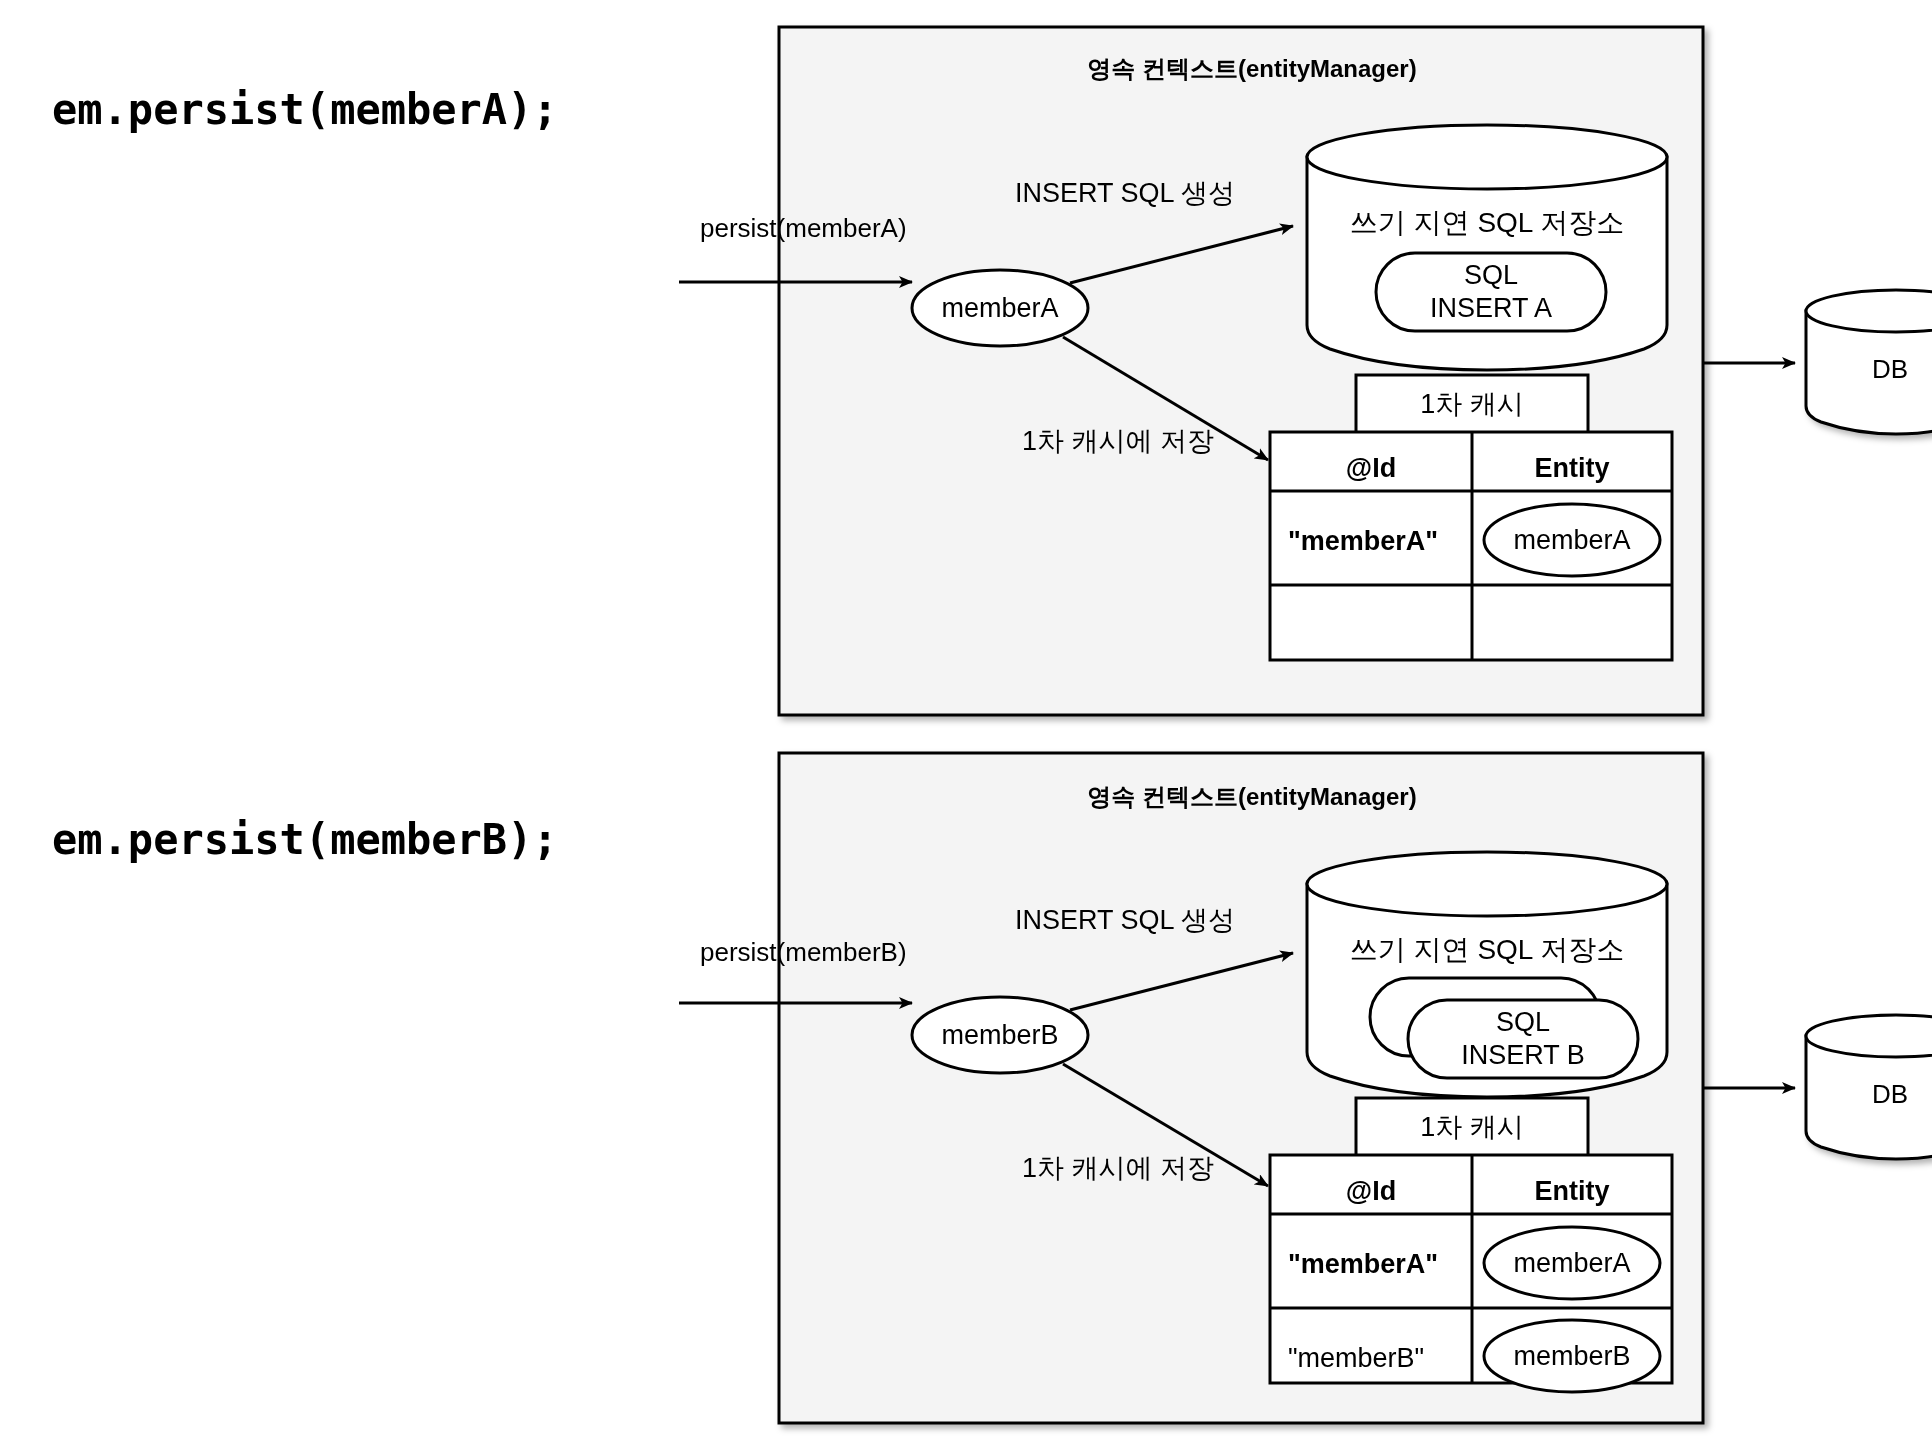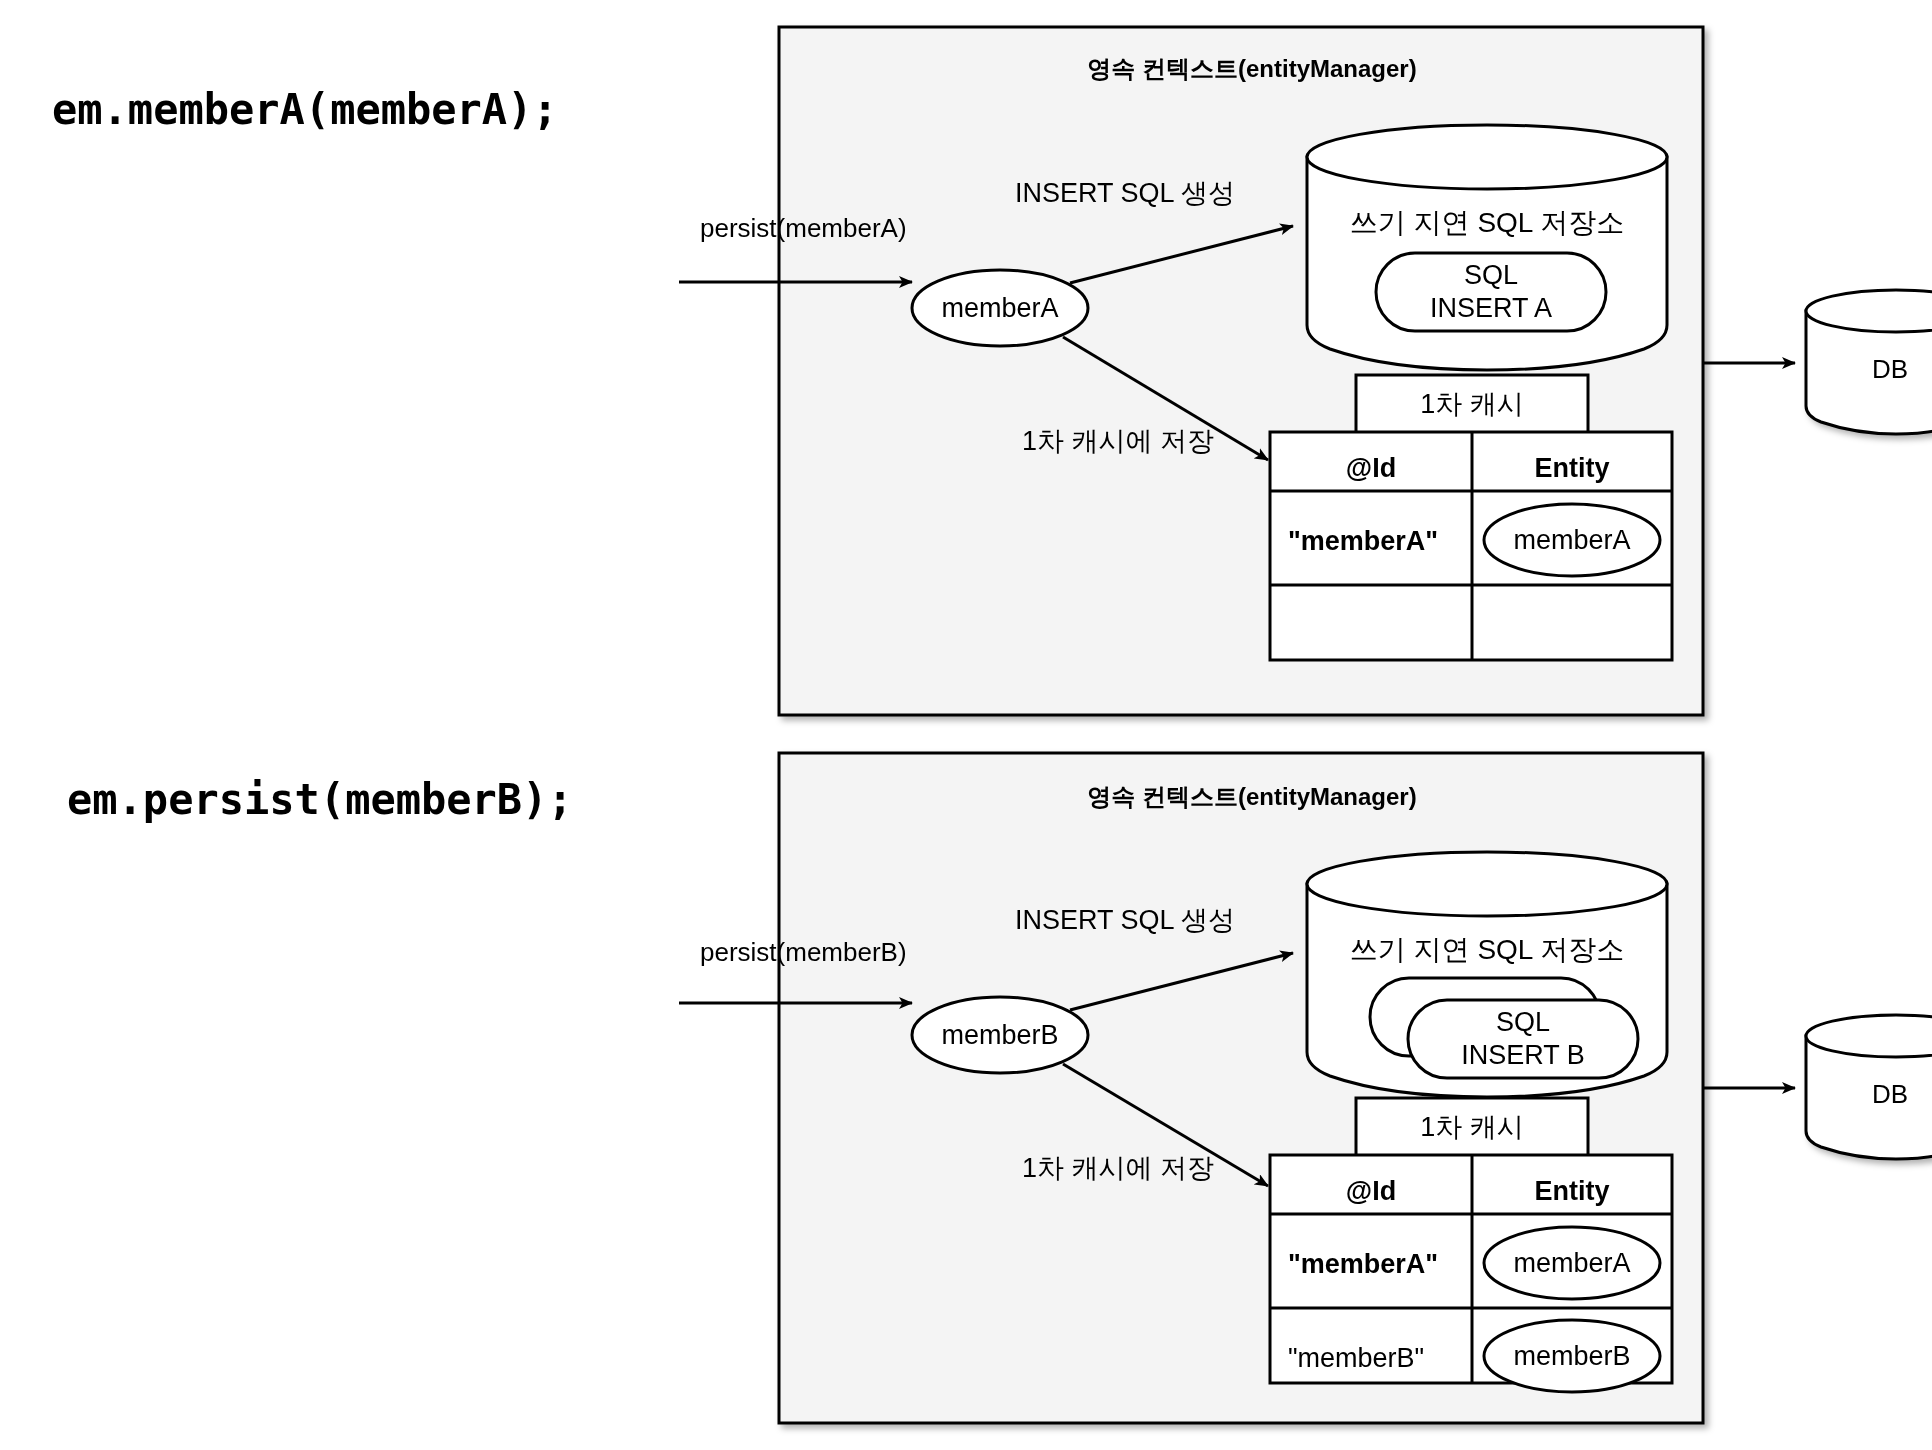--- a/index.html
+++ b/index.html
@@ -19,28 +19,28 @@
   .code-label {
     position: absolute;
     font-family: "DejaVu Sans Mono", "Liberation Mono", monospace;
     font-weight: bold;
     font-size: 42px;
     color: #000000;
     white-space: pre;
     letter-spacing: 0px;
   }
   #code-a { left: 52px; top: 85px; }
-  #code-b { left: 52px; top: 775px; margin-left: 15px; }
+  #code-b { left: 52px; top: 815px; }
 </style>
 </head>
 <body>
 
 <div id="stage">
 
-  <div class="code-label" id="code-a">em.memberA(memberA);</div>
+  <div class="code-label" id="code-a">em.persist(memberA);</div>
   <div class="code-label" id="code-b">em.persist(memberB);</div>
 
   <svg width="1932" height="1450" viewBox="0 0 1932 1450" style="position:absolute; left:0; top:0;">
     <defs>
       <marker id="arrowhead" markerWidth="14" markerHeight="12" refX="13" refY="6" orient="auto" markerUnits="userSpaceOnUse">
         <path d="M0,0 L14,6 L0,12 L3.5,6 Z" fill="#000000"></path>
       </marker>
       <filter id="softshadow" x="-10%" y="-10%" width="130%" height="130%">
         <feDropShadow dx="4" dy="4" stdDeviation="3" flood-color="#000000" flood-opacity="0.30"></feDropShadow>
       </filter>

